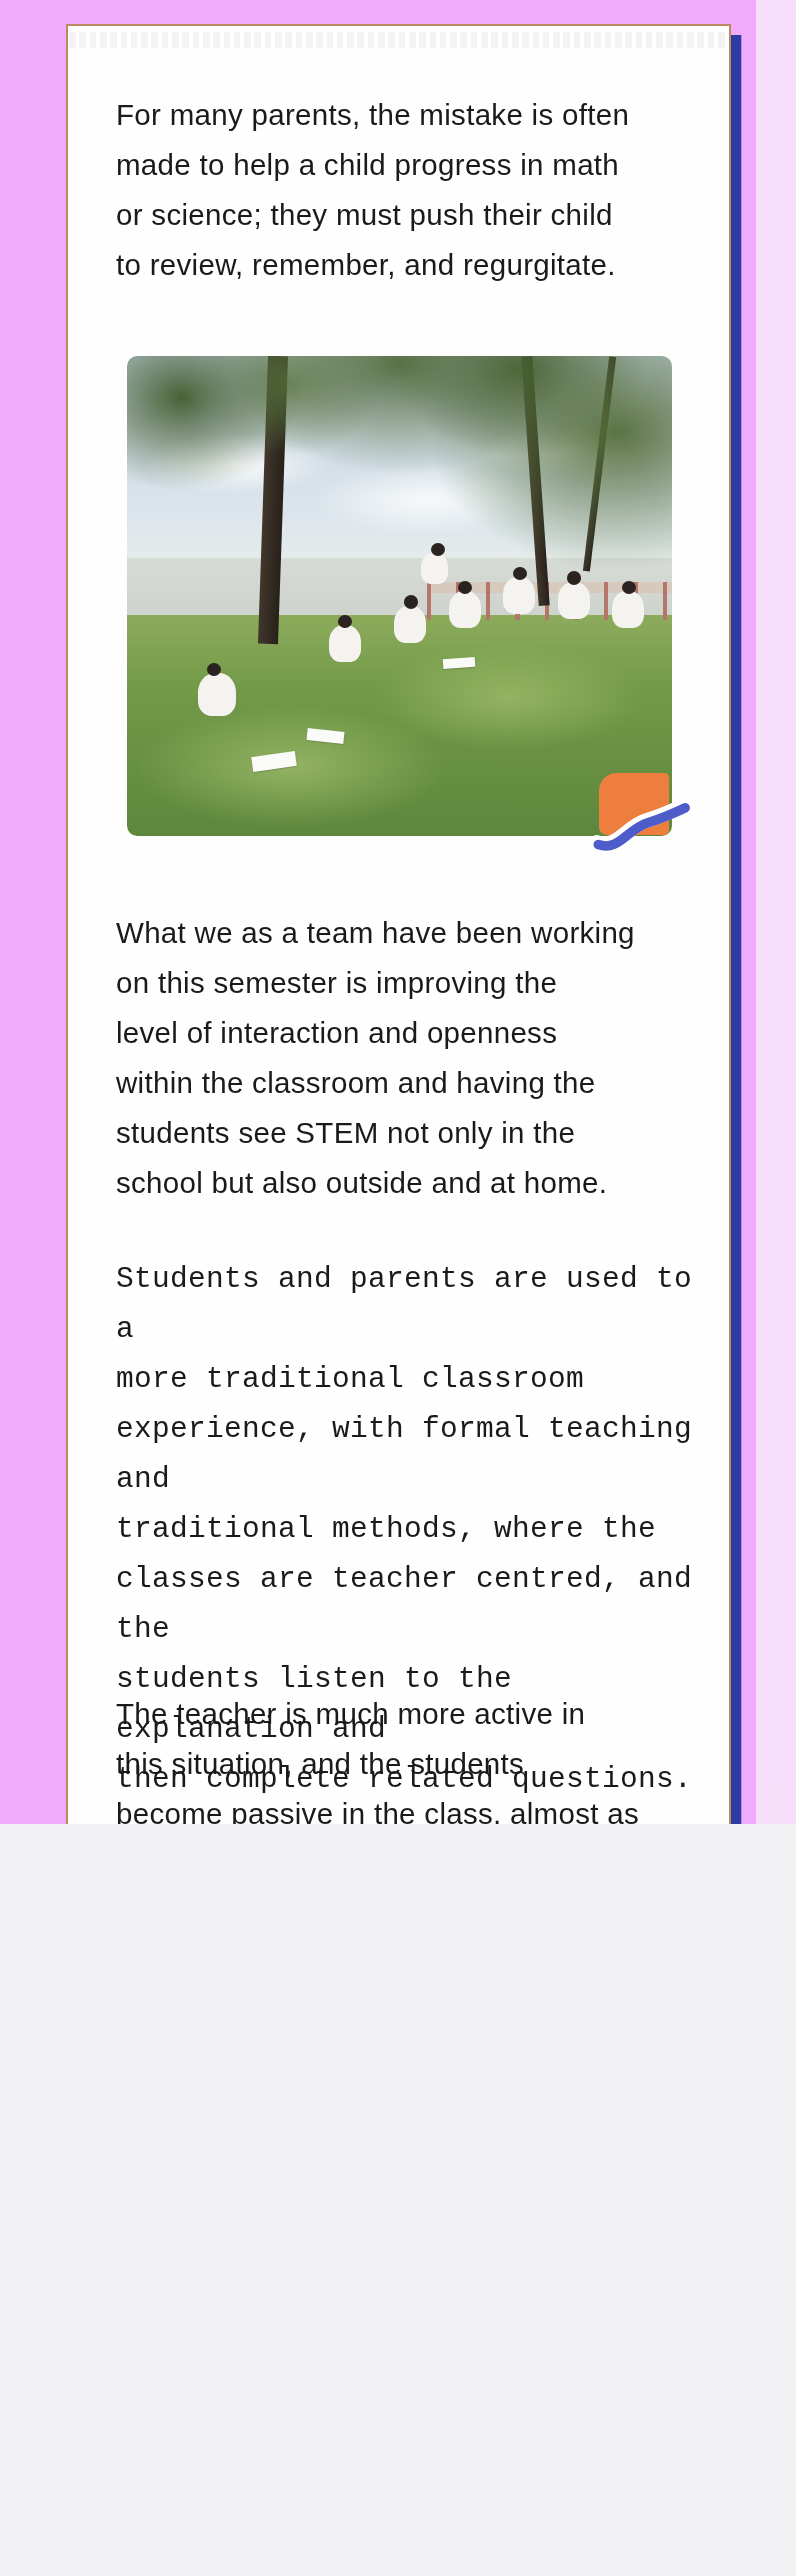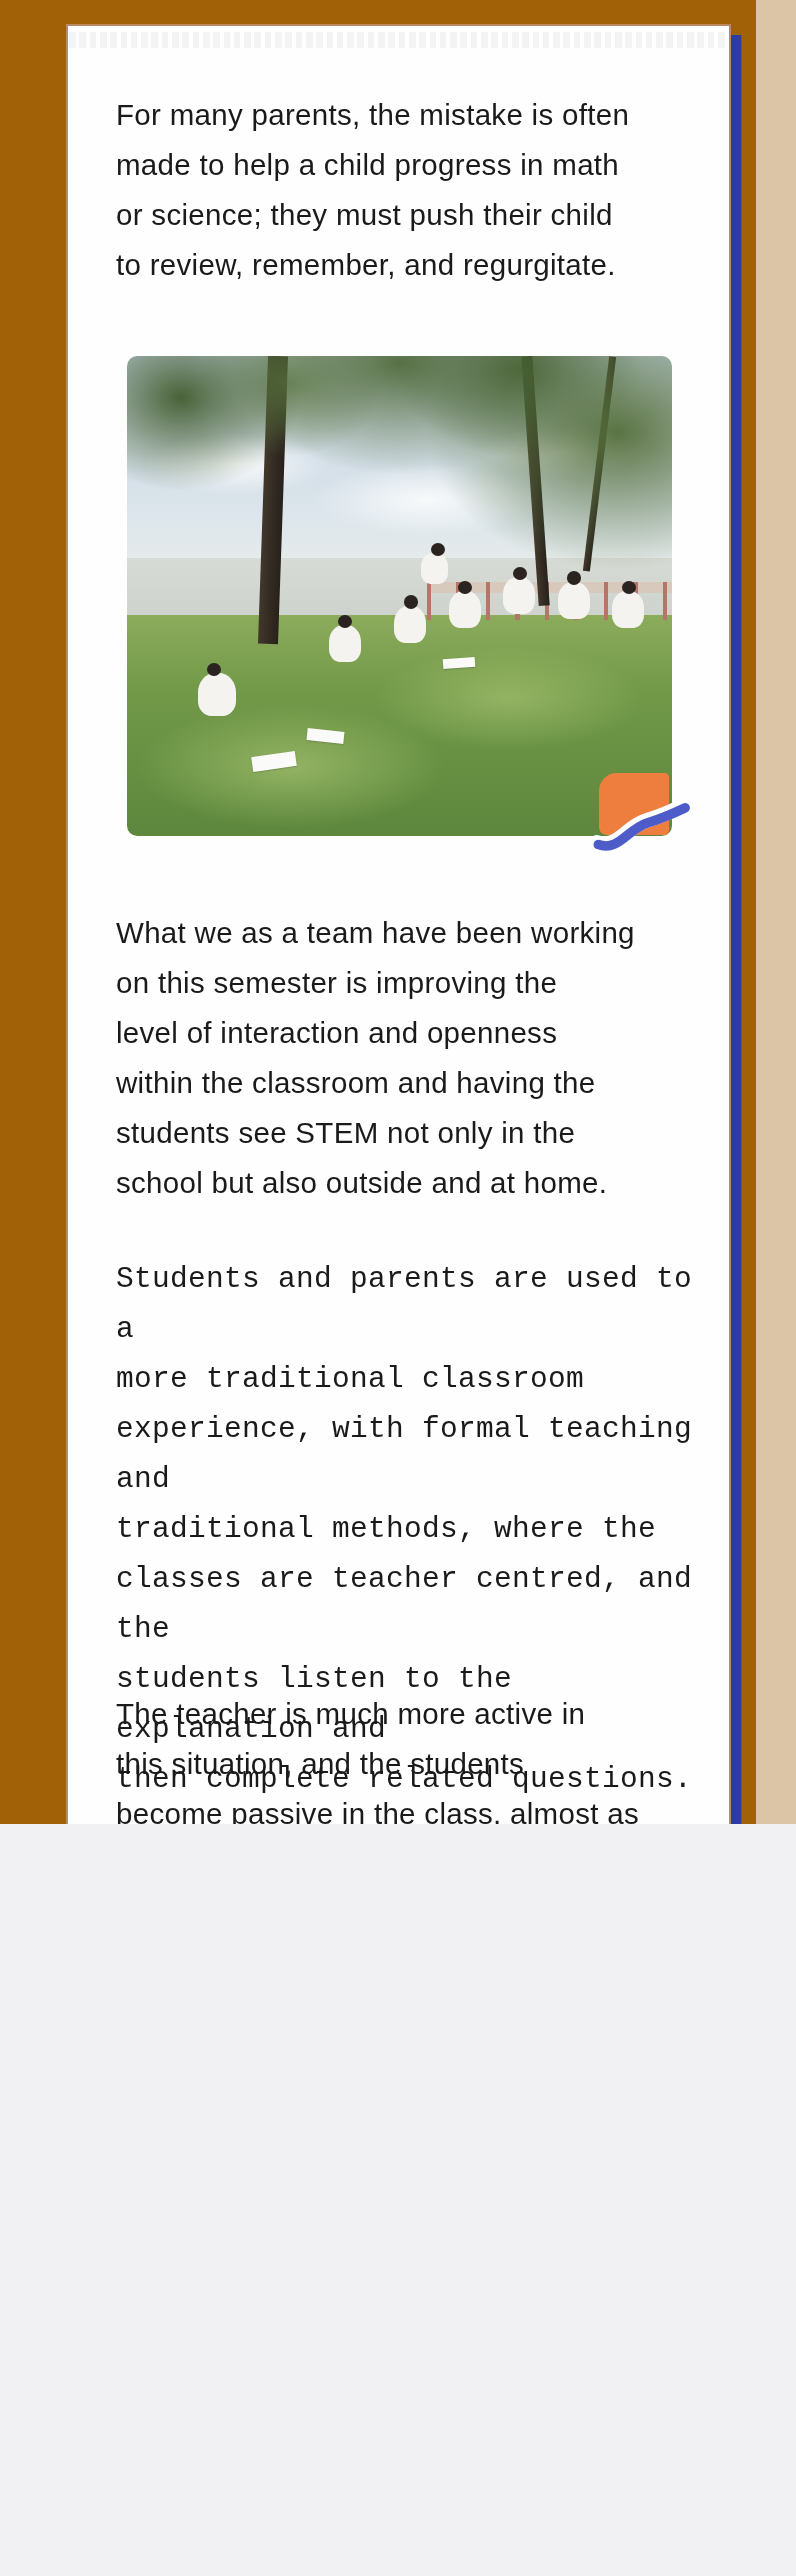--- a/index.html
+++ b/index.html
@@ -1,17 +1,17 @@
 <!DOCTYPE html>
 <html style="font-size:11.8px"><head>
 <meta charset="utf-8">
 <style>
   html,body{margin:0;padding:0;background:#f1f1f4;}
   .stage{position:relative;width:796px;height:1824px;overflow:hidden;
-         background:#a16207;font-family:"Liberation Sans",sans-serif;}
+         background:#f0abfc;font-family:"Liberation Sans",sans-serif;}
 
   
   .gutter{position:absolute;right:0;top:0;width:40px;height:100%;background:rgba(250,250,252,.65);}
   .scroll-thumb{position:absolute;right:1.5px;top:2527px;width:9.6px;height:49px;
                 background:#fdfdfe;border:0.7px solid #e4e4e8;border-radius:1.5px;}
 
   
   .card{position:absolute;left:66px;top:24px;width:665px;height:2530px;box-sizing:border-box;
         background:#fefefe;border:2.2px solid #bb8a61;box-shadow:10.3px 11px 0 0 #2c3ca0;}
 

